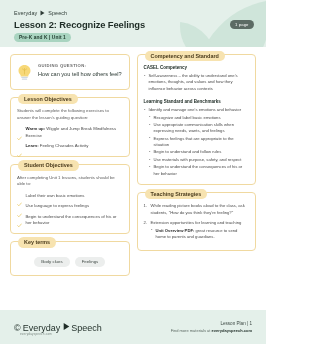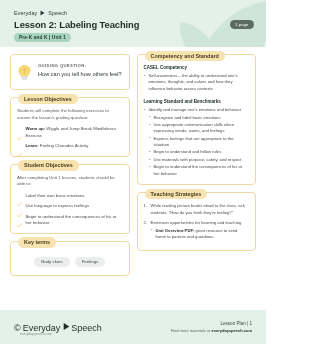--- a/index.html
+++ b/index.html
@@ -279,21 +279,21 @@
     <div class="brand">
       <span>Everyday</span>
       <span class="brand-mark">
         <svg viewBox="0 0 10 12" width="5" height="6" aria-hidden="true">
           <path d="M1 1 L1 11 L9 6 Z" fill="#2e3b36"></path>
         </svg>
       </span>
       <span>Speech</span>
     </div>
 
-    <div class="lesson-title">Lesson 2: Labeling Teaching</div>
+    <div class="lesson-title">Lesson 2: Recognize Feelings</div>
     <div class="unit-chip">Pre-K and K | Unit 1</div>
     <div class="page-badge">1 page</div>
   </div>
 
   <div class="body">
 
     <div class="col">
 
       <div class="card gq">
         <span class="bulb">

